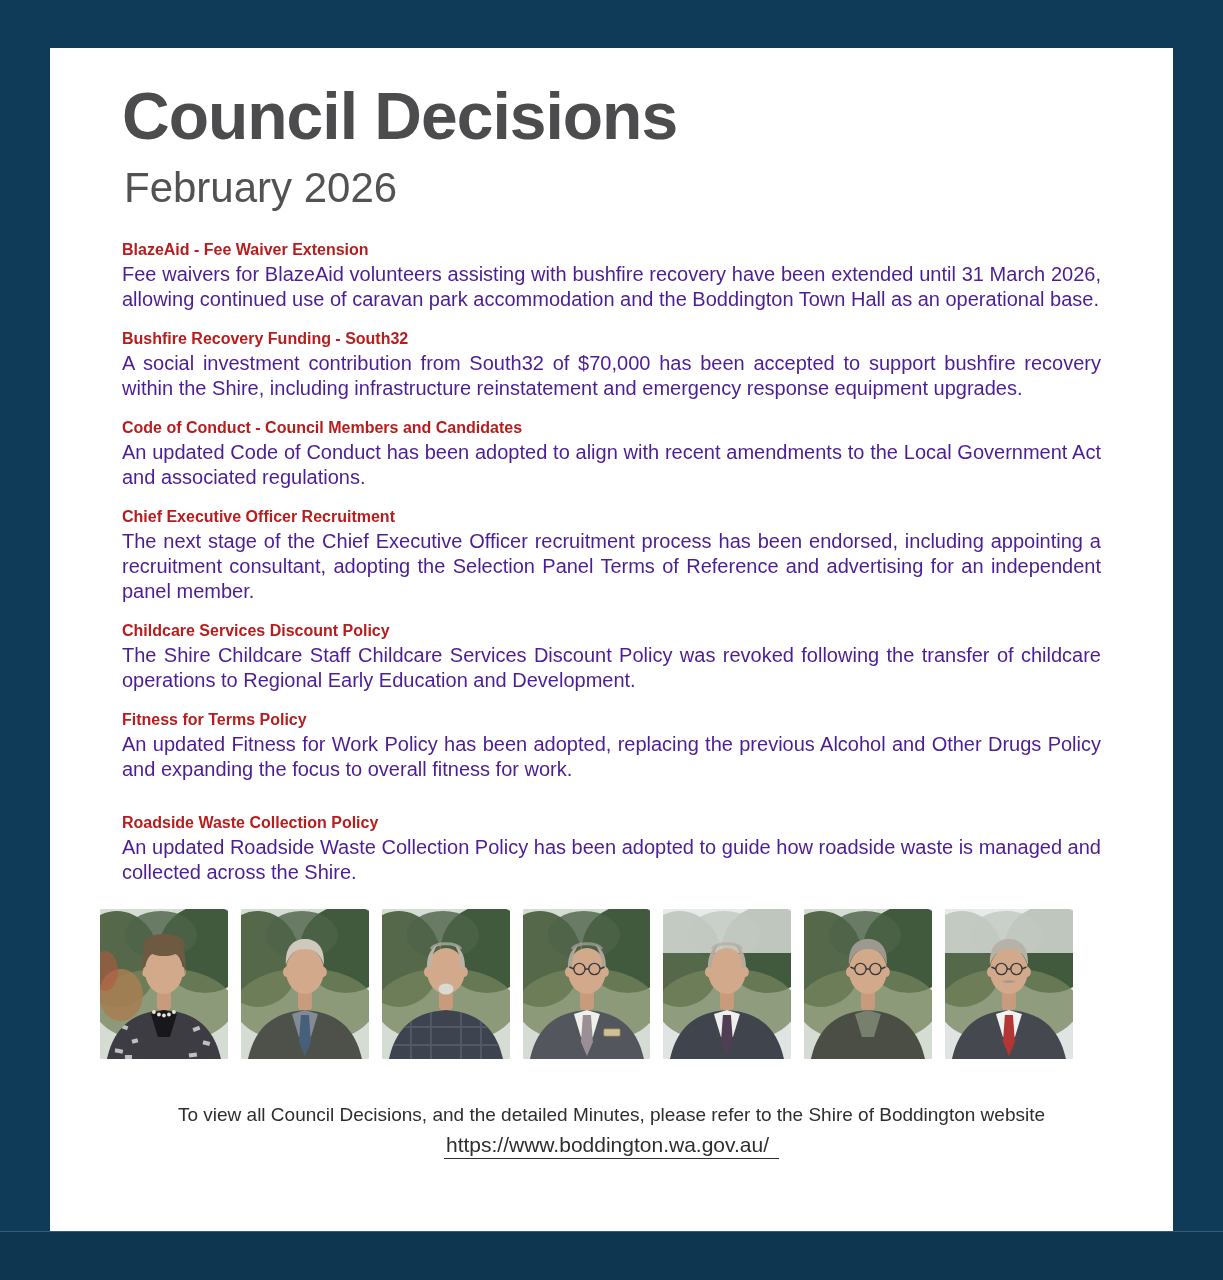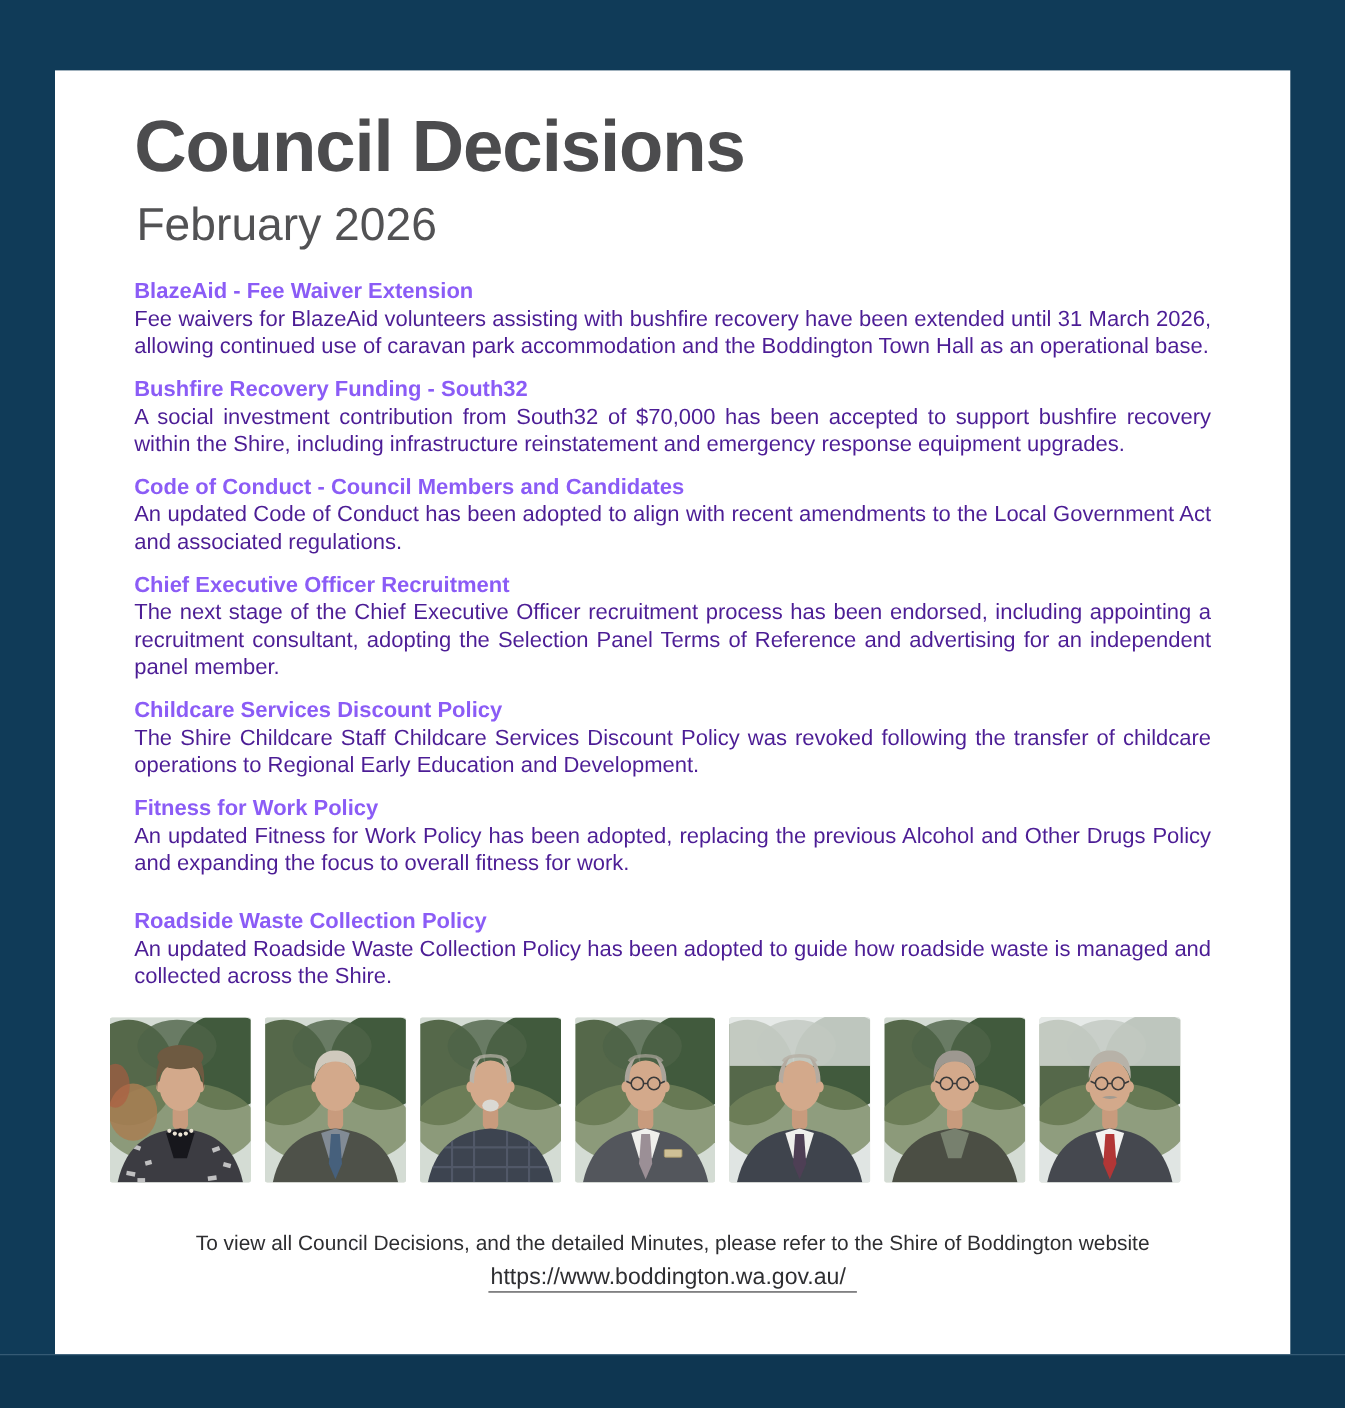--- a/index.html
+++ b/index.html
@@ -4,21 +4,21 @@
 <style>
   html,body{margin:0;padding:0;}
   body{
     width:1223px;height:1280px;
     background:#103B58;
     font-family:"Liberation Sans", sans-serif;
     position:relative;overflow:hidden;
   }
   .poster{position:absolute;inset:0;}
   .card{
-    position:absolute;left:50px;top:64px;
+    position:absolute;left:50px;top:48px;
     width:1123px;height:1184px;
     background:#ffffff;
     box-sizing:border-box;
   }
   .inner{padding:34px 72px 0 72px;}
   .page-title{
     margin:0;
     font-size:66px;
     font-weight:700;
     letter-spacing:-1px;
@@ -30,24 +30,24 @@
     font-size:42px;
     font-weight:400;
     line-height:1.1;
     color:#525254;
   }
   .decisions{margin-top:26px;}
   .decision{margin:0 0 14px 0;}
   .decision.extra-space{margin-top:28px;}
   .decision h3{
     margin:0;
-    font-size:20px;
+    font-size:16px;
     font-weight:700;
     line-height:25px;
-    color:#8b5cf6;
+    color:#b91c1c;
   }
   .decision p{
     margin:0;
     font-size:20px;
     line-height:25px;
     color:#4c1d95;
     text-align:justify;
   }
   .photo-row{
     margin:24px 28px 0 -22px;
@@ -113,21 +113,21 @@
           </section>
           <section class="decision">
             <h3>Chief Executive Officer Recruitment</h3>
             <p>The next stage of the Chief Executive Officer recruitment process has been endorsed, including appointing a recruitment consultant, adopting the Selection Panel Terms of Reference and advertising for an independent panel member.</p>
           </section>
           <section class="decision">
             <h3>Childcare Services Discount Policy</h3>
             <p>The Shire Childcare Staff Childcare Services Discount Policy was revoked following the transfer of childcare operations to Regional Early Education and Development.</p>
           </section>
           <section class="decision">
-            <h3>Fitness for Work Policy</h3>
+            <h3>Fitness for Terms Policy</h3>
             <p>An updated Fitness for Work Policy has been adopted, replacing the previous Alcohol and Other Drugs Policy and expanding the focus to overall fitness for work.</p>
           </section>
           <section class="decision extra-space">
             <h3>Roadside Waste Collection Policy</h3>
             <p>An updated Roadside Waste Collection Policy has been adopted to guide how roadside waste is managed and collected across the Shire.</p>
           </section>
         </div>
 
       <div class="photo-row">
           <div class="photo" role="img" aria-label="Councillor portrait: woman with short brown hair, pearl necklace, black top and black-and-white patterned jacket, garden background with autumn shrubs">

